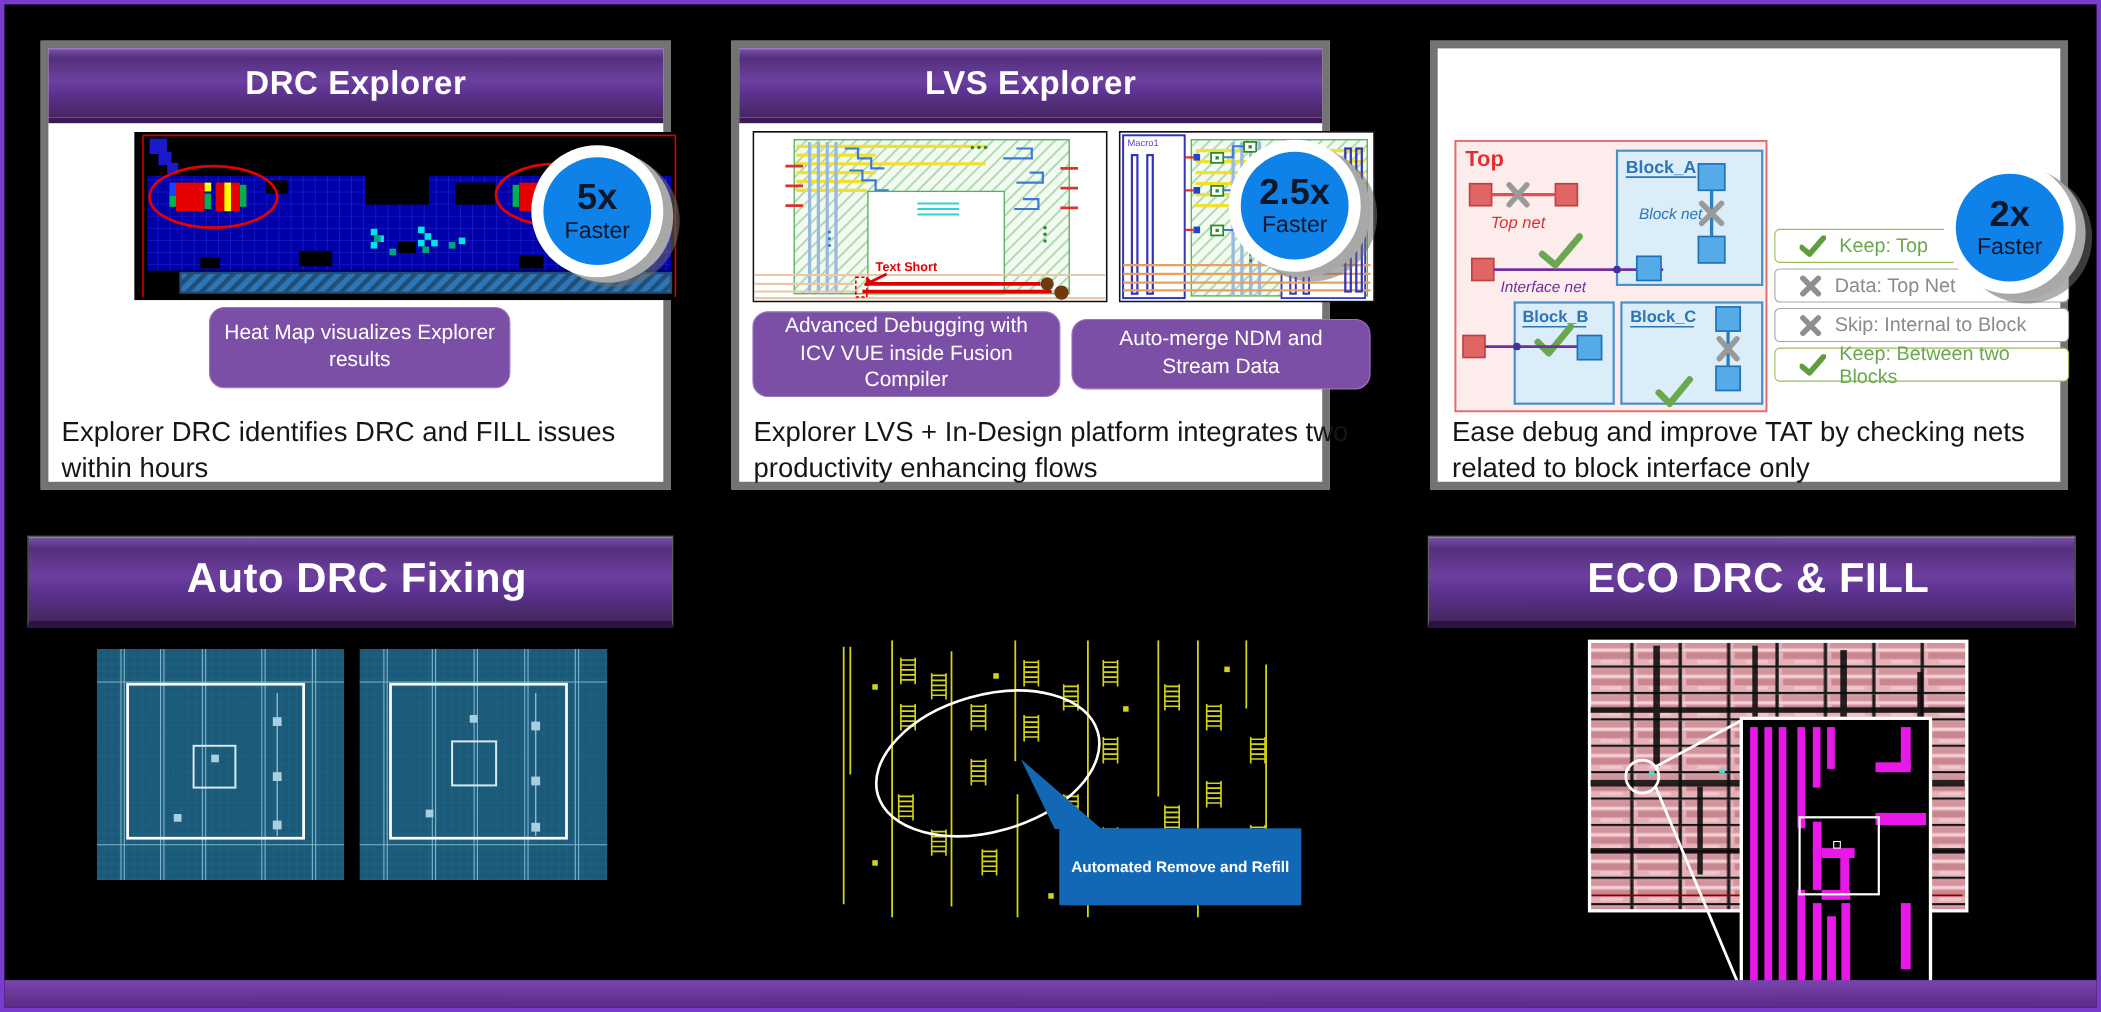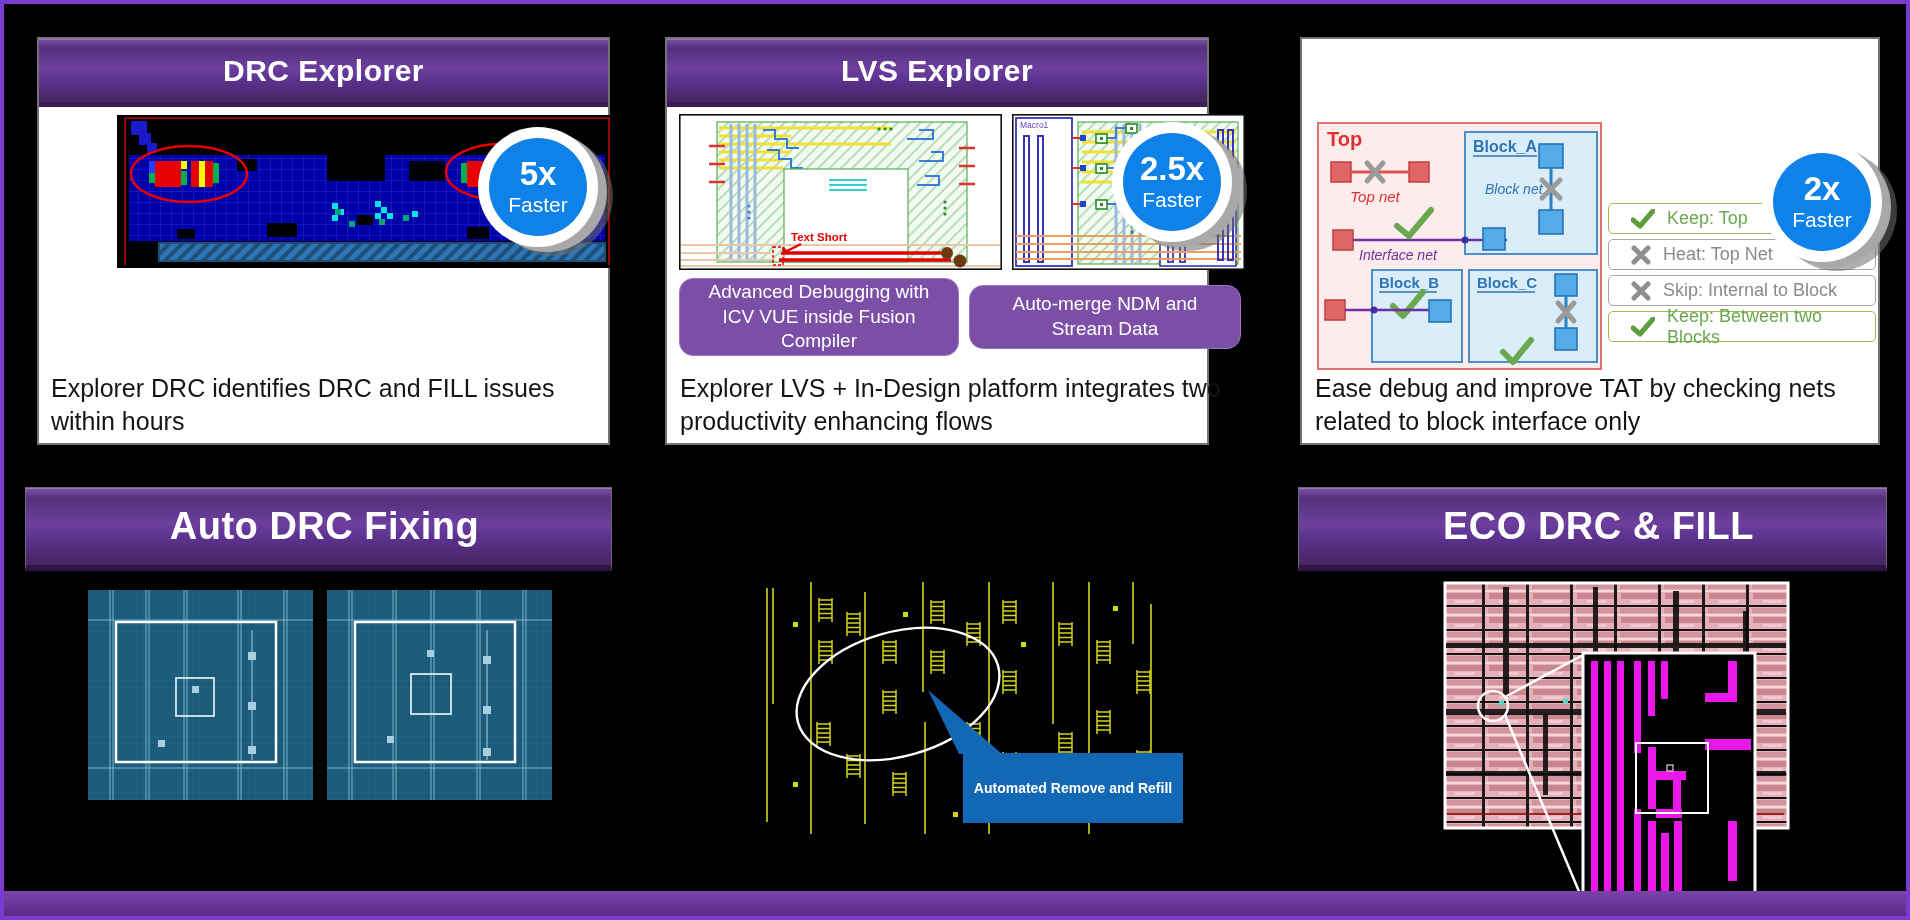--- a/index.html
+++ b/index.html
@@ -2,37 +2,37 @@
 <html><head>
 <meta charset="utf-8">
 <style>
   html,body{margin:0;padding:0;background:#000;}
   *{box-sizing:border-box;}
   .slide{position:relative;width:1910px;height:920px;background:#000;overflow:hidden;
          font-family:"Liberation Sans",sans-serif;}
   .frame{position:absolute;inset:0;border:4px solid #7a3bd0;pointer-events:none;z-index:40;}
   .footerbar{position:absolute;left:4px;top:891px;width:1902px;height:25px;
              background:linear-gradient(180deg,#7a44ac,#5a2a86);z-index:30;}
-  .card{position:absolute;background:#fff;border:2px solid #737373;}
+  .card{position:absolute;background:#fff;border:7px solid #737373;}
   .phead{position:relative;width:100%;height:68px;display:flex;align-items:center;justify-content:center;
          color:#fff;font-weight:bold;font-size:30px;letter-spacing:.5px;
          background:linear-gradient(180deg,#7c52ab 0%,#53307c 14%,#6d3f9e 46%,#5c3390 64%,#46255f 100%);
          border-bottom:5px solid #3a1b55;box-shadow:inset 0 1px 0 #9a74c8;}
   .phead2{position:absolute;height:84px;display:flex;align-items:center;justify-content:center;
          color:#fff;font-weight:bold;font-size:38px;letter-spacing:.5px;
          background:linear-gradient(180deg,#7c52ab 0%,#53307c 14%,#6d3f9e 46%,#5c3390 64%,#46255f 100%);
          border:1px solid #6b6b6b;border-bottom:6px solid #2e1443;box-shadow:inset 0 1px 0 #9a74c8;padding-left:12px;}
   .pill{position:absolute;background:#7c4fa7;border:1px solid #9b77c0;border-radius:14px;color:#fff;
         display:flex;align-items:center;justify-content:center;text-align:center;
         font-size:19px;line-height:1.3;padding:6px 12px;}
   .caption{position:absolute;color:#151515;font-size:25px;line-height:1.3;}
   .badge{position:absolute;width:120px;height:120px;border-radius:50%;background:#fff;z-index:6;
          display:flex;align-items:center;justify-content:center;
          box-shadow:9px 5px 0 #a8a8a8,15px 9px 0 rgba(110,110,110,.55);}
-  .badge-inner{width:98px;height:98px;border-radius:50%;background:#0e82e8;color:#ffffff;
+  .badge-inner{width:98px;height:98px;border-radius:50%;background:#0e82e8;color:#0f172a;
          display:flex;flex-direction:column;align-items:center;justify-content:center;}
   .badge-value{font-size:33px;font-weight:bold;line-height:1;}
   .badge-label{font-size:21px;margin-top:3px;}
   .legend-row{position:absolute;left:306px;width:268px;height:31px;border-radius:5px;
          display:flex;align-items:center;gap:12px;padding-left:22px;font-size:18px;background:#fff;}
   .legend-green{border:1.6px solid #9bbb59;color:#6aa84f;}
   .legend-gray{border:1.6px solid #a6a6a6;color:#8a8a8a;}
   .legend-row svg{flex:0 0 auto;}
   .bluecallout{position:absolute;left:963px;top:753px;width:220px;height:70px;background:#1268b5;
          color:#fff;font-weight:bold;font-size:14px;line-height:1.35;text-align:center;
@@ -116,20 +116,21 @@
       <rect x="42" y="128" width="446" height="18" fill="url(#hatchbar)" stroke="#1f4e79" stroke-width="2"></rect>
     </svg>
 
     <div class="badge" style="left:439px;top:88px">
       <div class="badge-inner">
         <span class="badge-value">5x</span>
         <span class="badge-label">Faster</span>
       </div>
     </div>
 
+    <div class="pill" style="left:146px;top:235px;width:274px;height:74px">Heat Map visualizes Explorer results</div>
 
     <div class="caption" style="left:12px;top:333px;width:548px">Explorer DRC identifies DRC and FILL issues within hours</div>
   </section>
 
   <section class="card" style="left:665px;top:37px;width:544px;height:408px">
     <header class="phead">
       <span>LVS Explorer</span>
     </header>
 
     <svg style="position:absolute;left:12px;top:75px" width="323" height="156" viewBox="0 0 323 156">
@@ -322,21 +323,21 @@
     <div class="legend-row legend-green" style="top:164px">
       <svg width="24" height="20" viewBox="0 0 24 20">
         <path d="M2 11 L9 17 L22 2" fill="none" stroke="#5f9e3e" stroke-width="5" stroke-linecap="round" stroke-linejoin="round"></path>
         </svg>
       <span>Keep: Top</span>
     </div>
     <div class="legend-row legend-gray" style="top:200px">
       <svg width="20" height="20" viewBox="0 0 20 20">
         <path d="M3 3 L17 17 M17 3 L3 17" stroke="#8f8f8f" stroke-width="5" stroke-linecap="round"></path>
         </svg>
-      <span>Heat: Top Net</span>
+      <span>Data: Top Net</span>
     </div>
     <div class="legend-row legend-gray" style="top:236px">
       <svg width="20" height="20" viewBox="0 0 20 20">
         <path d="M3 3 L17 17 M17 3 L3 17" stroke="#8f8f8f" stroke-width="5" stroke-linecap="round"></path>
         </svg>
       <span>Skip: Internal to Block</span>
     </div>
     <div class="legend-row legend-green" style="top:272px">
       <svg width="24" height="20" viewBox="0 0 24 20">
         <path d="M2 11 L9 17 L22 2" fill="none" stroke="#5f9e3e" stroke-width="5" stroke-linecap="round" stroke-linejoin="round"></path>

